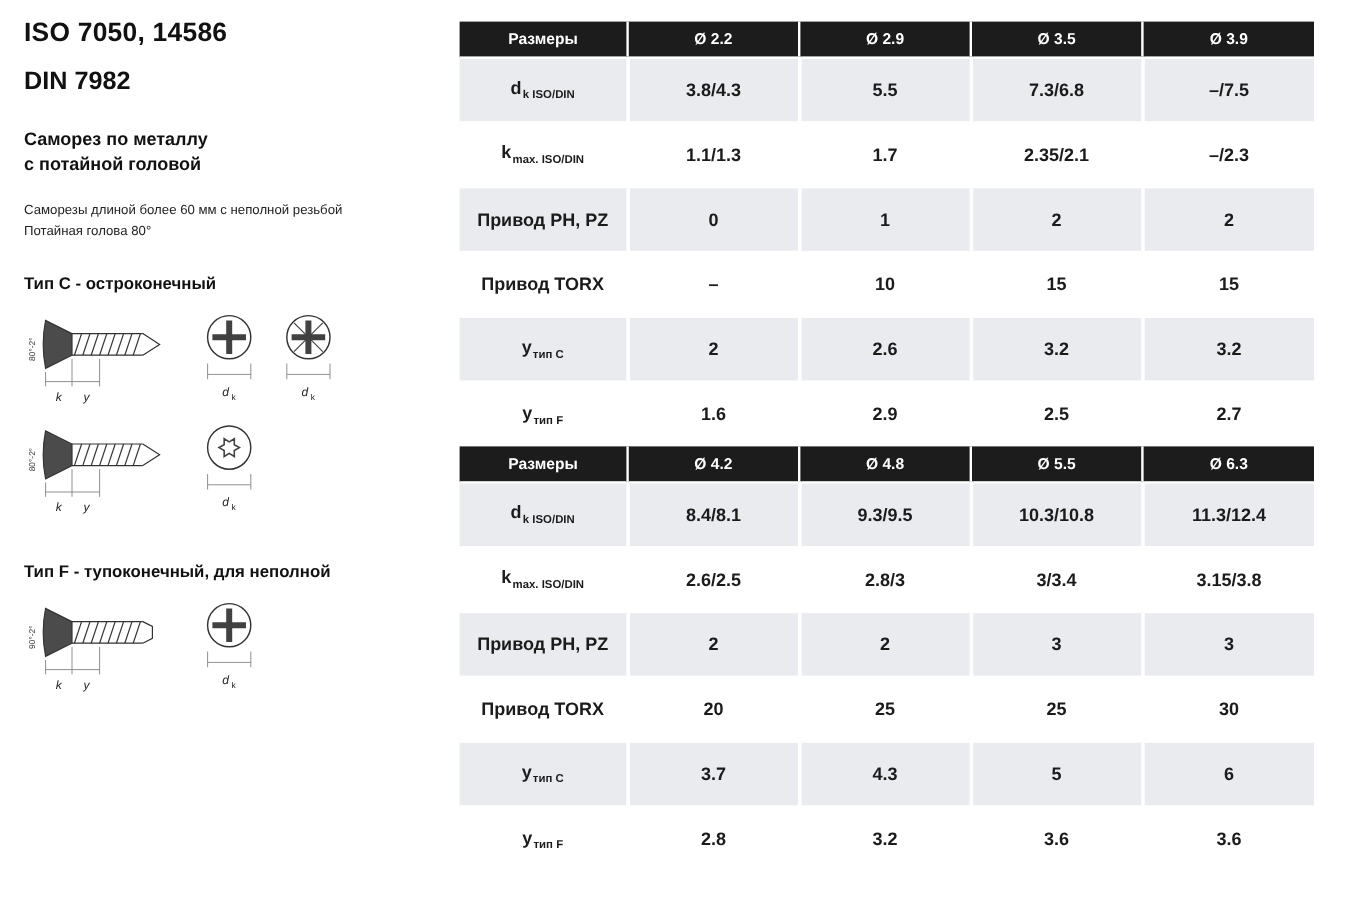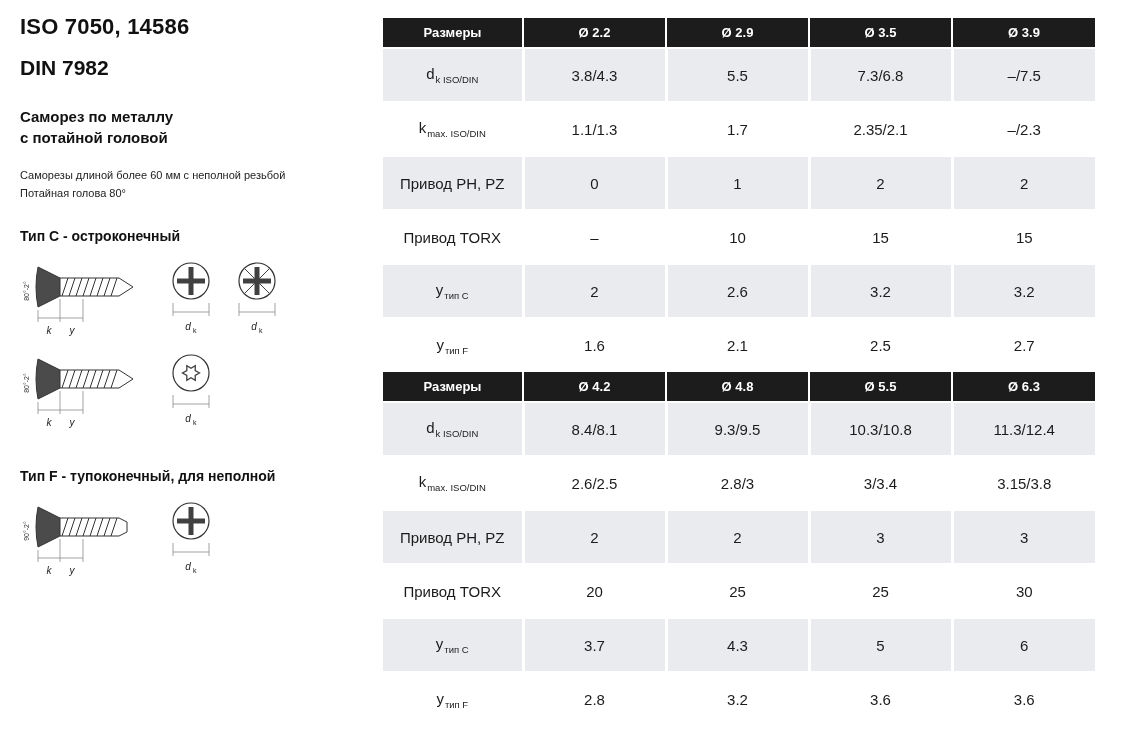--- a/index.html
+++ b/index.html
@@ -48,21 +48,21 @@
     border-bottom: 2px solid #ffffff;
     text-align: center;
   }
   table.dim-table thead th:first-child { border-left: none; width: 140px; }
   table.dim-table tbody tr:nth-child(odd) { background: #e9ebee; }
   table.dim-table tbody tr:nth-child(even) { background: #ffffff; }
   table.dim-table tbody th,
   table.dim-table tbody td {
     height: 54px;
     font-size: 15px;
-    font-weight: 400;
+    font-weight: 700;
     text-align: center;
     vertical-align: middle;
     color: #1b1b1b;
     border-left: 3px solid #ffffff;
     border-top: 2px solid #ffffff;
   }
   table.dim-table tbody tr > *:first-child { border-left: none; }
   table.dim-table sub { font-size: 9.5px; margin-left: 1px; }
 </style>
 </head>
@@ -280,21 +280,21 @@
           <tr>
             <th><span>y</span><sub>тип C</sub></th>
             <td>2</td>
             <td>2.6</td>
             <td>3.2</td>
             <td>3.2</td>
           </tr>
           <tr>
             <th><span>y</span><sub>тип F</sub></th>
             <td>1.6</td>
-            <td>2.1</td>
+            <td>2.9</td>
             <td>2.5</td>
             <td>2.7</td>
           </tr>
         </tbody>
     </table>
     <table class="dim-table">
       <thead>
           <tr>
             <th>Размеры</th>
             <th>Ø 4.2</th>

